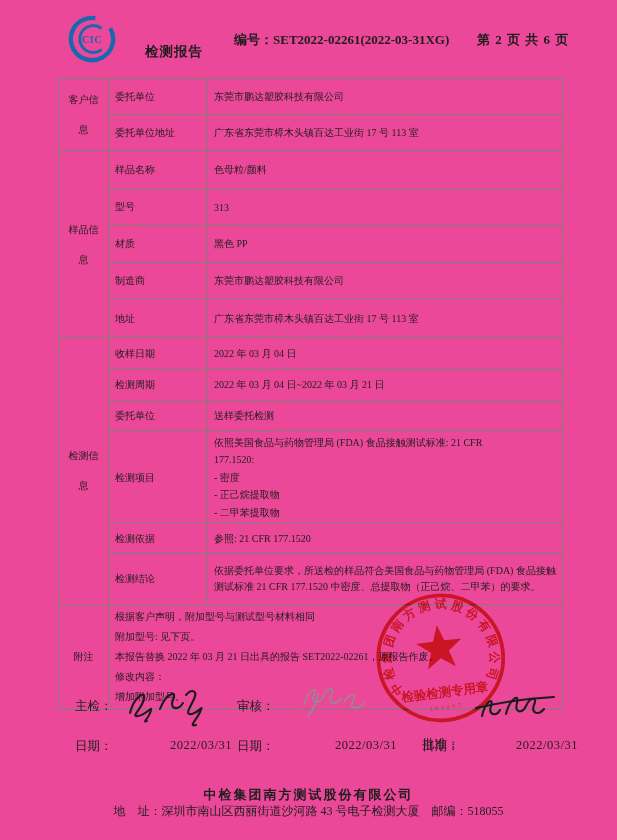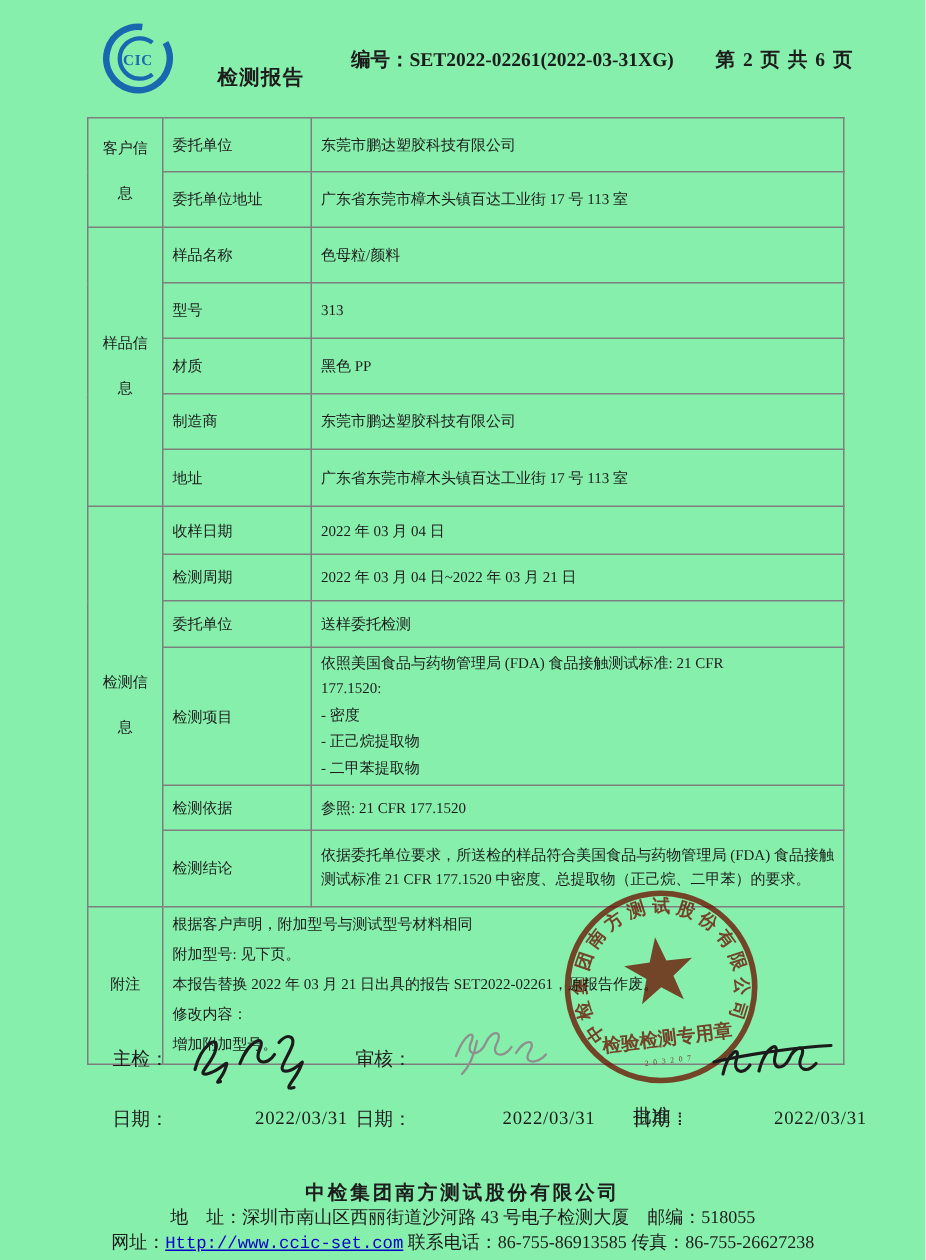--- a/index.html
+++ b/index.html
@@ -1,17 +1,17 @@
 <!DOCTYPE html>
 <html><head>
 <meta charset="utf-8">
 <style>
   html,body { margin:0; padding:0; background:#fff; }
   .page {
-    position:relative; width:617px; height:840px; background:#86efac;
+    position:relative; width:617px; height:840px; background:#ec4899;
     font-family:"Liberation Serif","DejaVu Serif",serif; color:#1d1d1d;
     overflow:hidden;
   }
   
   .header { position:absolute; left:0; top:0; width:617px; height:70px; }
   .logo { position:absolute; left:63px; top:14px; width:58px; height:50px; }
   .hd-title { position:absolute; left:145px; top:31px; font-size:13.5px; font-weight:bold; letter-spacing:1px;margin-top:12px; }
   .hd-no    { position:absolute; left:234px; top:31px; font-size:13px; font-weight:bold; }
   .hd-page  { position:absolute; left:477px; top:31px; font-size:13px; font-weight:bold; letter-spacing:1px; white-space:nowrap; }
   
@@ -184,19 +184,15 @@
     <g fill="none" stroke="#1b1b1b" stroke-width="2.1" stroke-linecap="round" stroke-linejoin="round">
       <path d="M10,30 C13,16 22,10 19,20 C16,29 24,31 28,24"></path>
       <path d="M34,28 C38,12 48,7 45,17 C42,27 50,28 54,20 C58,11 66,10 62,19 C59,27 66,30 72,23"></path>
       <path d="M4,22 C30,16 62,12 82,11"></path>
     </g>
   </svg>
 
   <div class="footer">
     <div class="ft-company">中检集团南方测试股份有限公司</div>
     <div class="ft-line">地　址：深圳市南山区西丽街道沙河路 43 号电子检测大厦　邮编：518055</div>
-    <div class="ft-line">
-      <span>网址：</span><span class="link">Http://www.ccic-set.com</span>
-      <span>联系电话：86-755-86913585 传真：86-755-26627238</span>
-    </div>
   </div>
 
 </div>
 
 </body></html>

